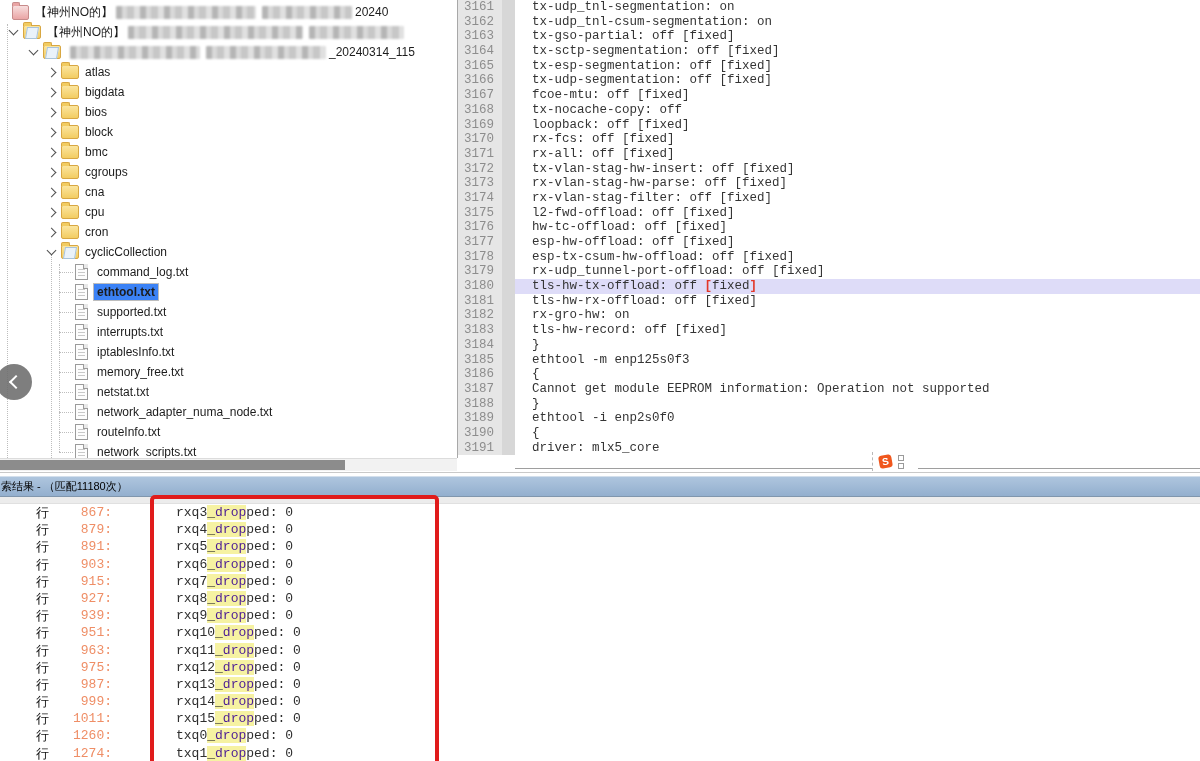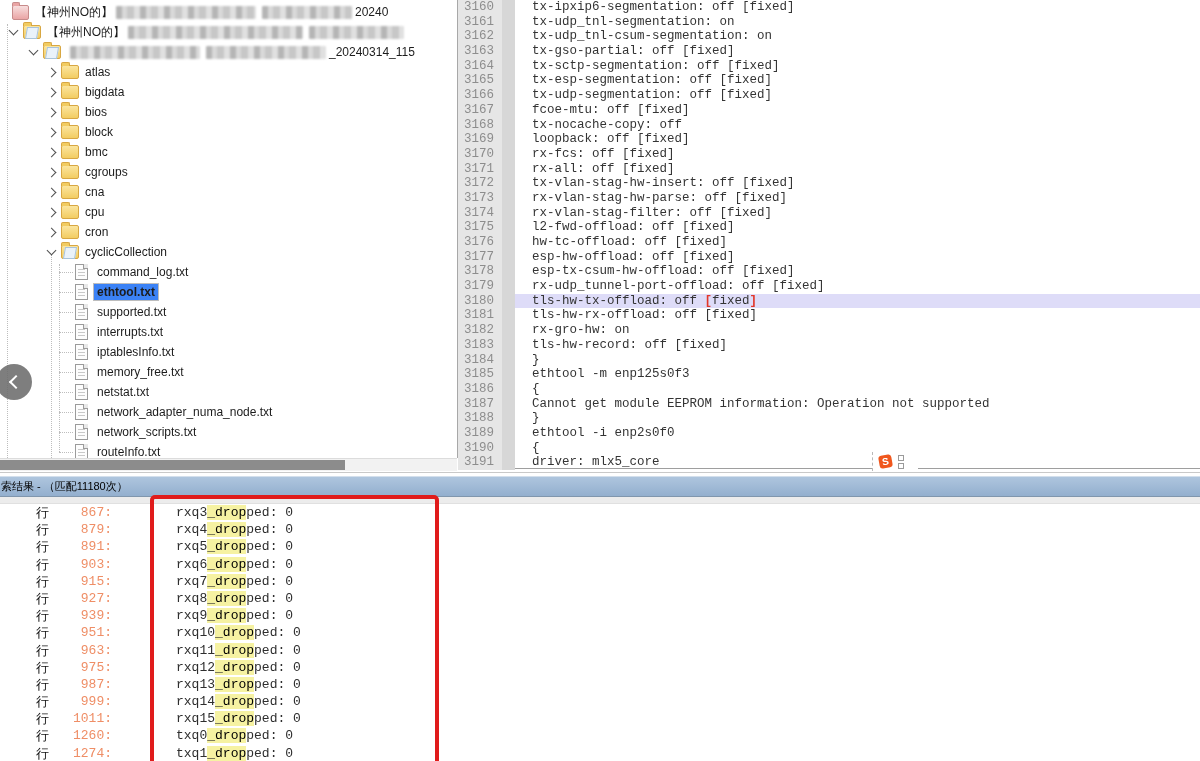--- a/index.html
+++ b/index.html
@@ -73,21 +73,21 @@
       border-top:1px solid #d3dfec;border-bottom:1px solid #8096ad;box-sizing:border-box;
       display:flex;align-items:center;font-size:11px;color:#000;padding-left:1px;}
   #results-strip{left:0;top:497px;width:1200px;height:7px;background:#ececec;border-bottom:1px solid #e0e0e0;box-sizing:border-box;}
   #results{left:0;top:504px;width:1200px;height:257px;background:#fff;overflow:hidden;
       font-family:"Liberation Mono","DejaVu Sans Mono",monospace;font-size:13px;}
   .rrow{display:flex;height:17.2px;line-height:17.2px;white-space:pre;}
   .r-hang{width:14px;margin-left:36px;flex:none;color:#111;font-family:"Liberation Sans",sans-serif;font-size:13px;}
   .r-num{width:62px;flex:none;text-align:right;color:#ef8e66;}
   .r-content{margin-left:64px;color:#2e2e2e;}
   .r-hl{background:#f6f2a2;}
-  .r-match{color:#000000;}
+  .r-match{color:#4c1d95;}
 
   
   #red-box{left:150px;top:495px;width:281px;height:290px;border:4px solid #e01b1b;border-radius:5px;z-index:8;pointer-events:none;}
 </style>
 </head>
 <body>
 
 <div id="tree-panel" class="abs">
   <div class="guide" style="left:7px;top:24px;height:434px;"></div>
   <div class="guide" style="left:51px;top:254px;height:204px;"></div>
@@ -196,43 +196,38 @@
       <div class="trow frow" style="position:relative;height:20px;">
         <span class="fileico"></span>
         <span class="file-label">netstat.txt</span>
       </div>
       <div class="trow frow" style="position:relative;height:20px;">
         <span class="fileico"></span>
         <span class="file-label">network_adapter_numa_node.txt</span>
       </div>
       <div class="trow frow" style="position:relative;height:20px;">
         <span class="fileico"></span>
+        <span class="file-label">routeInfo.txt</span>
+      </div>
+      <div class="trow frow" style="position:relative;height:20px;">
+        <span class="fileico"></span>
         <span class="file-label">network_scripts.txt</span>
-      </div>
-      <div class="trow frow" style="position:relative;height:20px;">
-        <span class="fileico"></span>
-        <span class="file-label">routeInfo.txt</span>
       </div>
   </div>
 </div>
 
 <div id="tree-hscroll" class="abs">
   <div id="tree-hthumb"></div>
 </div>
 
 <div id="collapse-btn" class="abs">
   <span></span>
 </div>
 
 <div id="editor" class="abs">
-  <div class="ed-line">
-      <span class="ed-num">3160</span>
-      <span class="ed-fold"></span>
-      <span class="ed-text">tx-ipxip6-segmentation: off [fixed]</span>
-    </div>
     <div class="ed-line">
       <span class="ed-num">3161</span>
       <span class="ed-fold"></span>
       <span class="ed-text">tx-udp_tnl-segmentation: on</span>
     </div>
     <div class="ed-line">
       <span class="ed-num">3162</span>
       <span class="ed-fold"></span>
       <span class="ed-text">tx-udp_tnl-csum-segmentation: on</span>
     </div>

